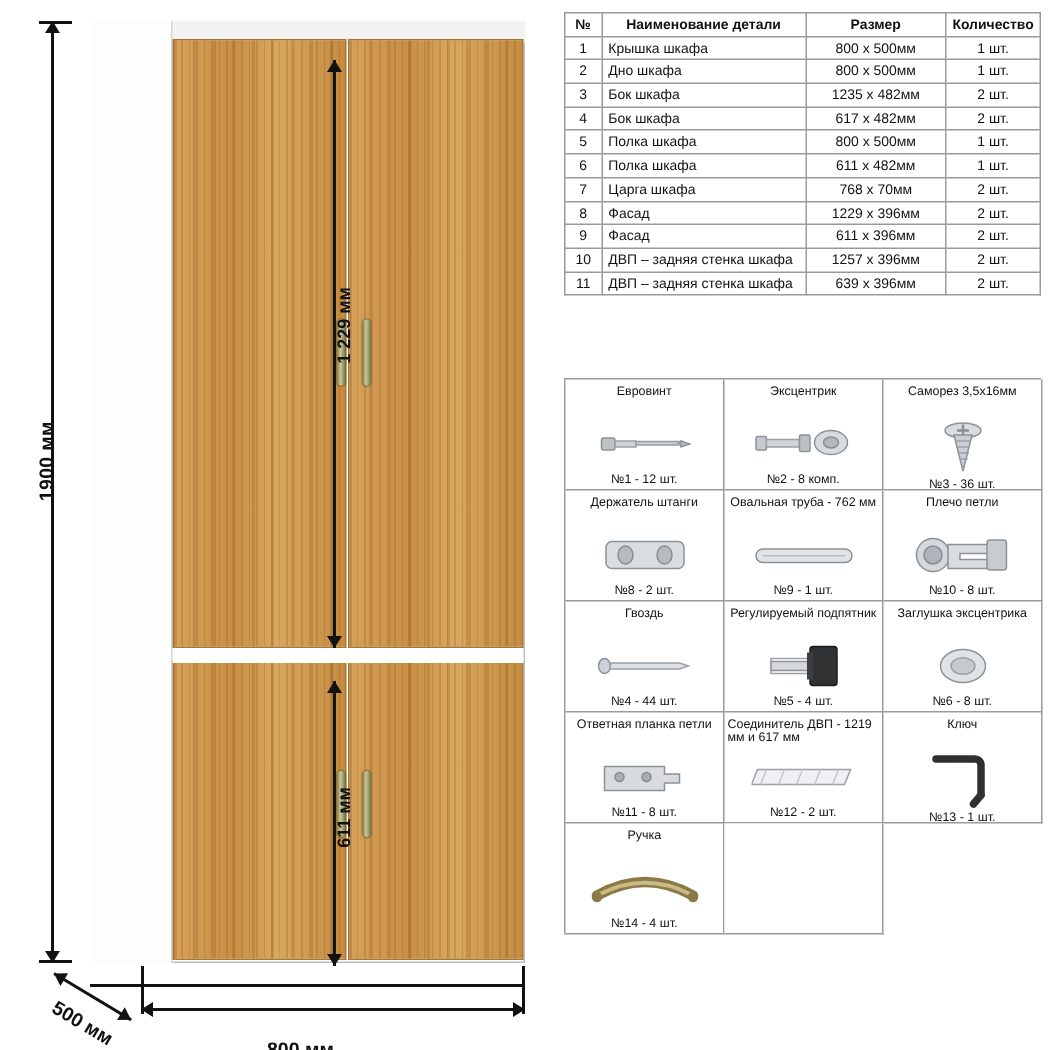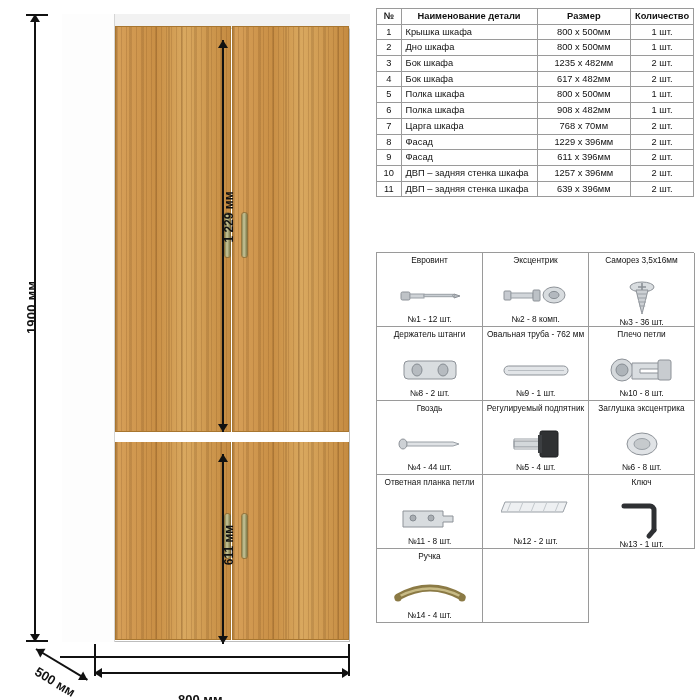--- a/index.html
+++ b/index.html
@@ -223,21 +223,21 @@
           </tr>
           <tr>
             <td class="num">5</td>
             <td class="name">Полка шкафа</td>
             <td class="size">800 x 500мм</td>
             <td class="qty">1 шт.</td>
           </tr>
           <tr>
             <td class="num">6</td>
             <td class="name">Полка шкафа</td>
-            <td class="size">908 x 482мм</td>
+            <td class="size">611 x 482мм</td>
             <td class="qty">1 шт.</td>
           </tr>
           <tr>
             <td class="num">7</td>
             <td class="name">Царга шкафа</td>
             <td class="size">768 x 70мм</td>
             <td class="qty">2 шт.</td>
           </tr>
           <tr>
             <td class="num">8</td>
@@ -376,20 +376,21 @@
           <div class="hw-art">
             <svg width="62" height="30" viewBox="0 0 62 30">
               <path d="M4 8 h40 v5 h10 v6 h-10 v5 h-40z" fill="#d8dcdf" stroke="#8d9298"></path>
               <circle cx="14" cy="15" r="3" fill="#a9aeb3" stroke="#868c92"></circle>
               <circle cx="32" cy="15" r="3" fill="#a9aeb3" stroke="#868c92"></circle>
             </svg>
           </div>
           <div class="hw-qty">№11 - 8 шт.</div>
         </div>
         <div class="hw-cell">
+          <div class="hw-title">Соединитель ДВП - 1219 мм и 617 мм</div>
           <div class="hw-art">
             <svg width="70" height="22" viewBox="0 0 70 22">
               <path d="M4 6 h62 l-4 10 h-62z" fill="#eef0f2" stroke="#9aa0a6"></path>
               <path d="M10 6 l-4 10 M22 6 l-4 10 M34 6 l-4 10 M46 6 l-4 10 M58 6 l-4 10" stroke="#c3c8cc"></path>
             </svg>
           </div>
           <div class="hw-qty">№12 - 2 шт.</div>
         </div>
         <div class="hw-cell">
           <div class="hw-title">Ключ</div>

